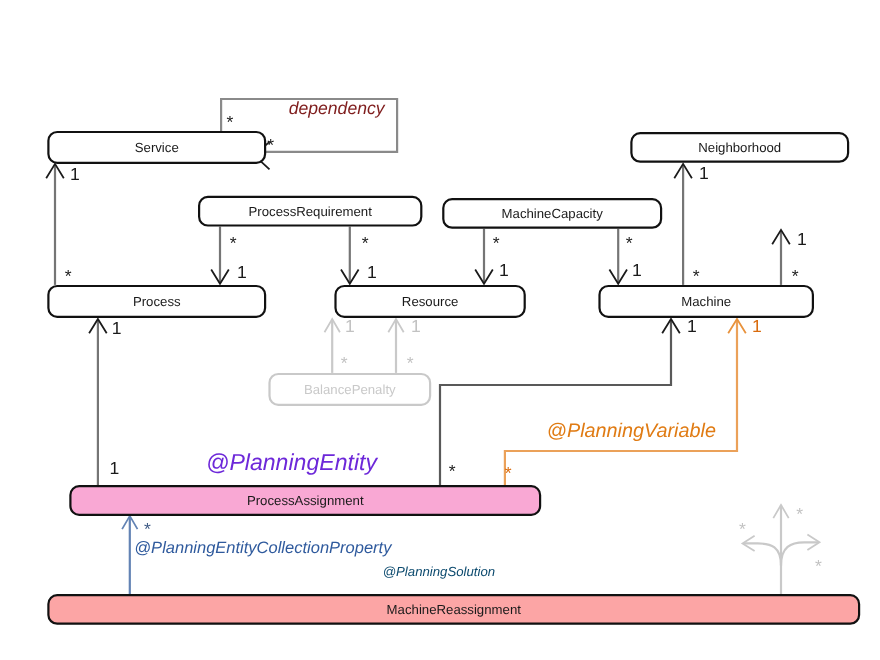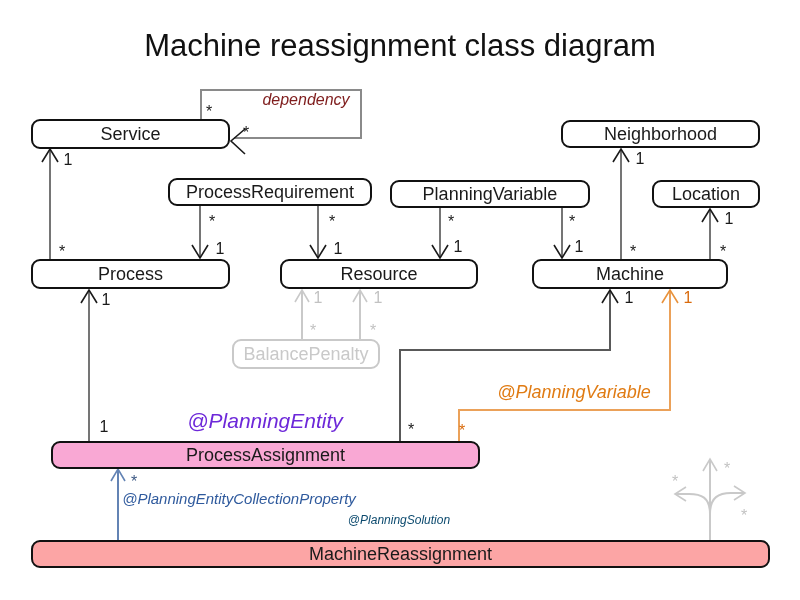--- a/index.html
+++ b/index.html
@@ -3,21 +3,21 @@
 <meta charset="utf-8">
 <style>
   html,body{margin:0;padding:0;background:#fff;}
   .stage{position:relative;width:800px;height:600px;background:#ffffff;overflow:hidden;
          font-family:"Liberation Sans", sans-serif;color:#1a1a1a;}
   .stage svg{position:absolute;left:0;top:0;}
   .title{position:absolute;left:0;top:28px;width:800px;text-align:center;
          font-size:31px;letter-spacing:0;color:#111;}
   .cls{position:absolute;box-sizing:border-box;border:2px solid #111;border-radius:9px;
        background:#fff;display:flex;align-items:center;justify-content:center;
-       font-size:18px;white-space:nowrap;}
+       font-size:12px;white-space:nowrap;margin-left:12px;}
   .cls.faded{border-color:#c9c9c9;color:#c9c9c9;}
   .cls.green{background:#f9a8d4;}
   .cls.yellow{background:#fca5a5;}
   .lbl{position:absolute;transform:translate(-50%,-50%);white-space:nowrap;}
   .m{font-size:16px;color:#1a1a1a;}
   .m.light{color:#c2c2c2;}
   .m.orange{color:#d96b0d;}
   .m.blue{color:#3d5984;}
   .it{font-style:italic;}
   .dep-label{font-size:16px;color:#7f1d1d;}
@@ -72,29 +72,27 @@
     <path d="M111 481 L118 469 L125 481" stroke="#6383b4" stroke-width="1.6" fill="none"></path>
     <g stroke="#c9c9c9" stroke-width="1.6" fill="none">
       <path d="M295 302 L302 290 L309 302"></path>
       <path d="M353 302 L360 290 L367 302"></path>
       <path d="M703 471 L710 459 L717 471"></path>
       <path d="M686 487 L675 494 L686 501"></path>
       <path d="M734 486 L745 493 L734 500"></path>
     </g>
   </svg>
 
-  <div class="title">Machine reassignment class diagram</div>
 
   <div class="cls" style="left:31px;top:119px;width:199px;height:30px;">Service</div>
   <div class="cls" style="left:561px;top:120px;width:199px;height:28px;">Neighborhood</div>
   <div class="cls" style="left:168px;top:178px;width:204px;height:28px;">ProcessRequirement</div>
-  <div class="cls" style="left:390px;top:180px;width:200px;height:28px;">PlanningVariable</div>
-  <div class="cls" style="left:652px;top:180px;width:108px;height:28px;">Location</div>
+  <div class="cls" style="left:390px;top:180px;width:200px;height:28px;">MachineCapacity</div>
   <div class="cls" style="left:31px;top:259px;width:199px;height:30px;">Process</div>
-  <div class="cls" style="left:280px;top:259px;width:198px;height:30px;">Resource</div>
+  <div class="cls" style="left:292px;top:259px;width:174px;height:30px;">Resource</div>
   <div class="cls" style="left:532px;top:259px;width:196px;height:30px;">Machine</div>
   <div class="cls faded" style="left:232px;top:339px;width:148px;height:30px;">BalancePenalty</div>
   <div class="cls green" style="left:51px;top:441px;width:429px;height:28px;">ProcessAssignment</div>
   <div class="cls yellow" style="left:31px;top:540px;width:739px;height:28px;">MachineReassignment</div>
 
   <span class="lbl it dep-label" style="left:306px;top:100px;">dependency</span>
   <span class="lbl it pe-label" style="left:265px;top:421px;">@PlanningEntity</span>
   <span class="lbl it pv-label" style="left:574px;top:392px;">@PlanningVariable</span>
   <span class="lbl it pecp-label" style="left:239px;top:498px;">@PlanningEntityCollectionProperty</span>
   <span class="lbl it ps-label" style="left:399px;top:520px;">@PlanningSolution</span>

